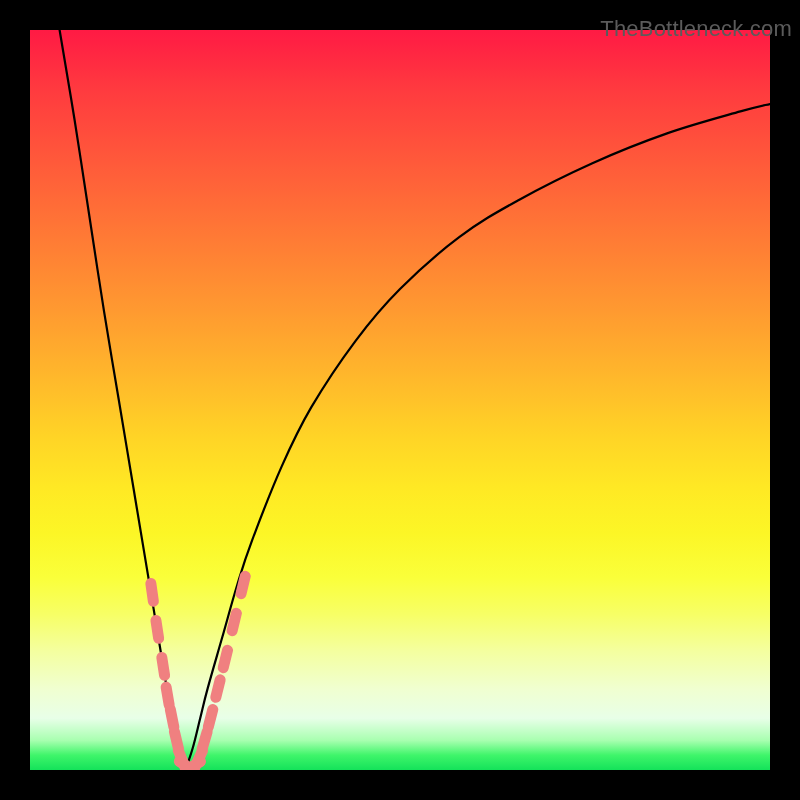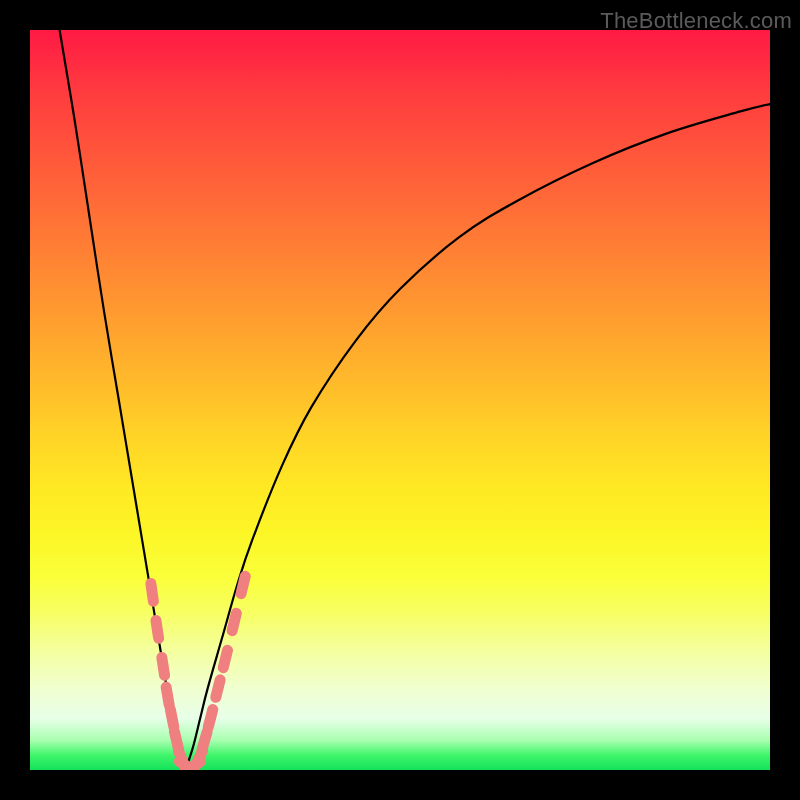--- a/index.html
+++ b/index.html
@@ -43,21 +43,21 @@
       #f4ffa0 84%,
       #f0ffd0 89%,
       #e8ffe8 93%,
       #a8ffb0 96%,
       #3ff56a 98%,
       #14e25a 100%
     );
   }
   .watermark {
     position: absolute;
-    top: 8px;
+    top: 16px;
     right: 8px;
     color: #5b5b5b;
     font-size: 22px;
     font-weight: 500;
     letter-spacing: 0.2px;
     user-select: none;
   }
   svg.curve {
     position: absolute;
     inset: 0;

